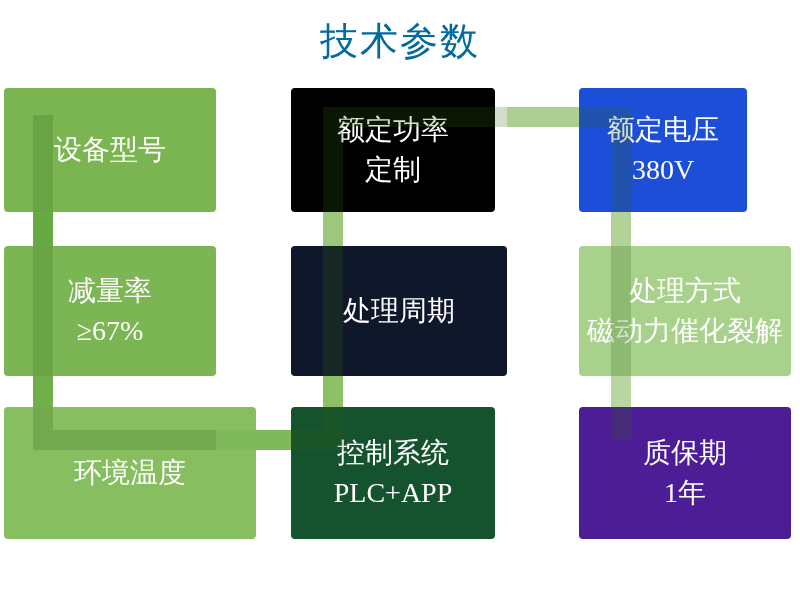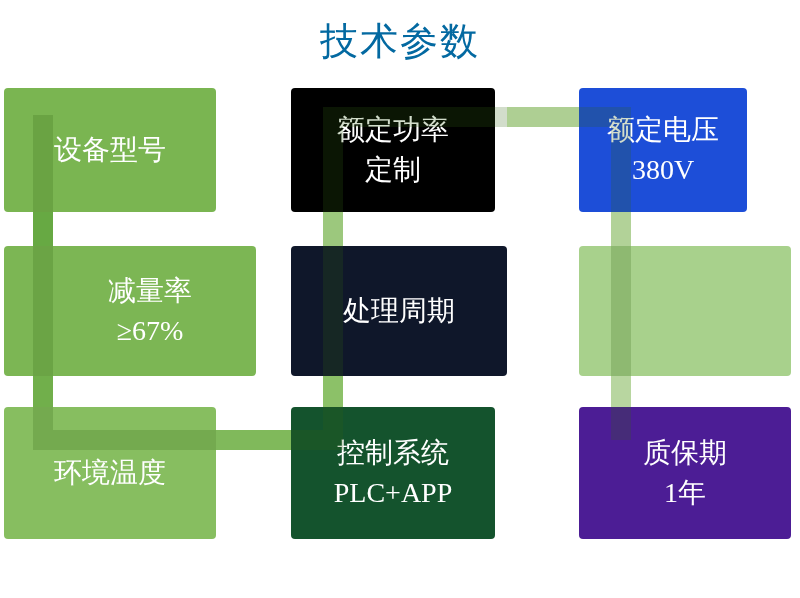--- a/index.html
+++ b/index.html
@@ -36,30 +36,32 @@
         <div class="plabel">设备型号</div>
       </div>
       <div class="pbox" style="left: 291px; top: 88px; width: 204px; height: 124px; background: #000000;">
         <div class="plabel">额定功率</div>
         <div class="pvalue">定制</div>
       </div>
       <div class="pbox" style="left: 579px; top: 88px; width: 168px; height: 124px; background: #1d4ed8;">
         <div class="plabel">额定电压</div>
         <div class="pvalue">380V</div>
       </div>
-      <div class="pbox" style="left: 4px; top: 246px; width: 212px; height: 130px; background: rgb(124, 182, 84); padding-left: 40px;">
+      <div class="pbox" style="left: 4px; top: 246px; width: 212px; height: 130px; background: rgb(124, 182, 84);">
         <div class="plabel">减量率</div>
         <div class="pvalue">≥67%</div>
       </div>
       <div class="pbox" style="left: 291px; top: 246px; width: 216px; height: 130px; background: #0f172a;">
         <div class="plabel">处理周期</div>
       </div>
       <div class="pbox" style="left: 579px; top: 246px; width: 212px; height: 130px; background: rgb(168, 209, 140);">
+        <div class="plabel">处理方式</div>
+        <div class="pvalue">磁动力催化裂解</div>
       </div>
-      <div class="pbox" style="left: 4px; top: 407px; width: 212px; height: 132px; background: rgb(135, 190, 96);">
+      <div class="pbox" style="left: 4px; top: 407px; width: 252px; height: 132px; background: rgb(135, 190, 96);">
         <div class="plabel">环境温度</div>
       </div>
       <div class="pbox" style="left: 291px; top: 407px; width: 204px; height: 132px; background: #14532d;">
         <div class="plabel">控制系统</div>
         <div class="pvalue">PLC+APP</div>
       </div>
       <div class="pbox" style="left: 579px; top: 407px; width: 212px; height: 132px; background: #4c1d95;">
         <div class="plabel">质保期</div>
         <div class="pvalue">1年</div>
       </div>

